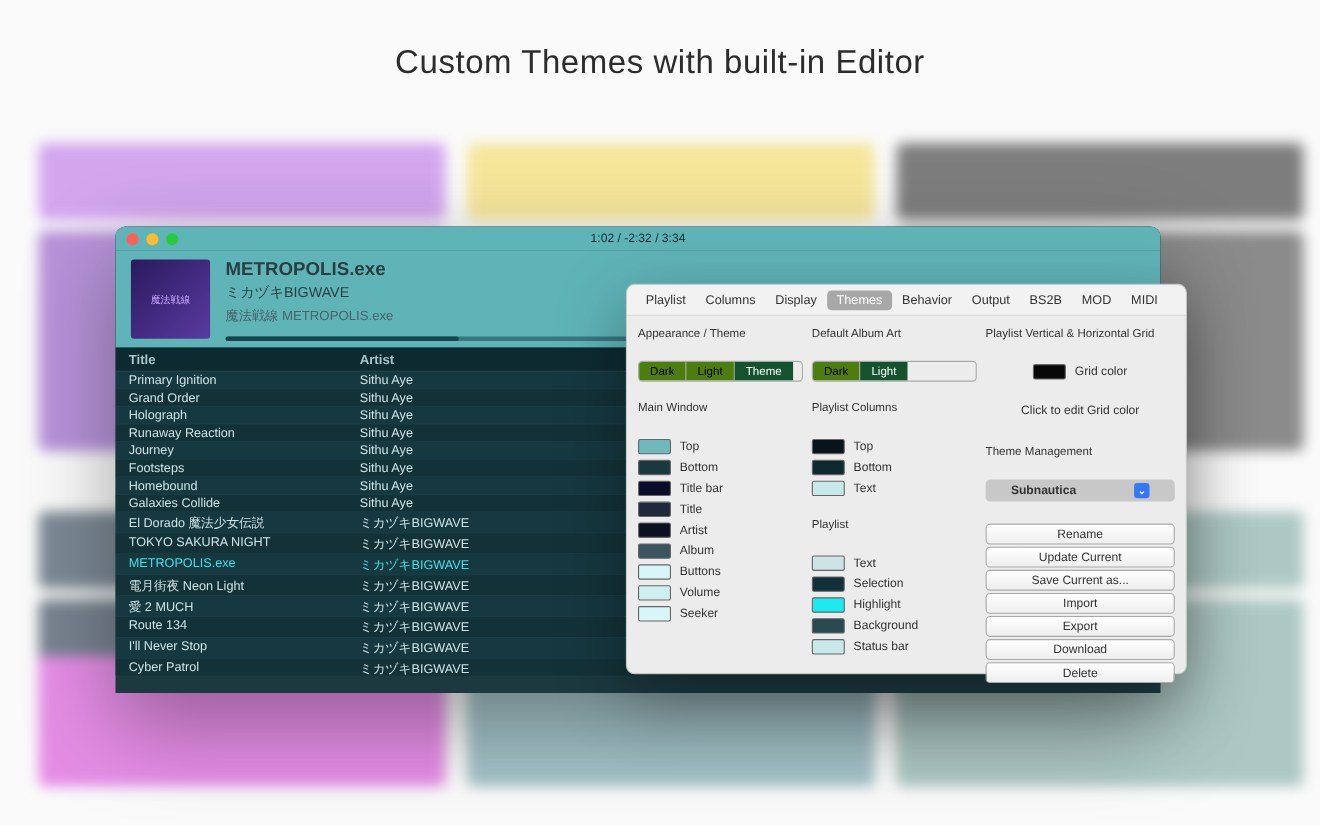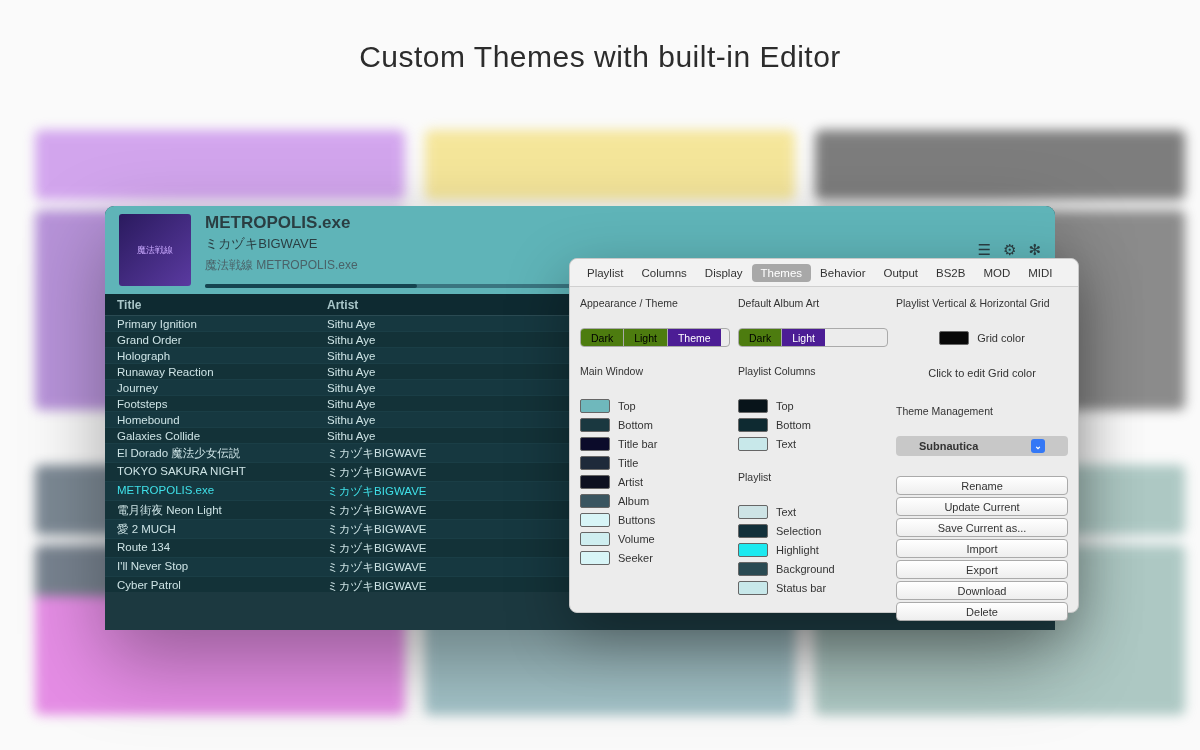--- a/index.html
+++ b/index.html
@@ -59,21 +59,21 @@
 
 .prefs-body{display:flex;padding:8px 10px;gap:8px;}
 .pcol{display:flex;flex-direction:column;gap:16px;}
 .pcol1{width:150px;}
 .pcol2{width:150px;}
 .pcol3{flex:1;}
 .sect-label{font-size:10.5px;color:#333;margin-bottom:3px;margin-top:2px;}
 .seg{display:inline-flex;border:1px solid #aaa;border-radius:4px;overflow:hidden;height:19px;}
 .seg span{padding:0 10px;font-size:10.5px;display:flex;align-items:center;cursor:pointer;background:#4d7c0f;border-right:1px solid #aaa;}
 .seg span:last-child{border-right:none;}
-.seg span.on{background:#4c1d95;color:#fff;}
+.seg span.on{background:#14532d;color:#fff;}
 .swatch-row{display:flex;align-items:center;gap:8px;height:19px;}
 .swatch{width:30px;height:14px;border:1px solid #666;border-radius:2px;}
 .swatch-label{font-size:11px;color:#333;}
 
 .pbtn{height:19px;background:linear-gradient(#fff,#eee);border:1px solid #aaa;border-radius:4px;font-size:11px;color:#333;display:flex;align-items:center;justify-content:center;cursor:pointer;margin-bottom:2px;}
 .dropdown{height:20px;background:#c8c8c8;border-radius:4px;display:flex;align-items:center;justify-content:space-between;padding:0 23px;font-size:11px;color:#333;cursor:pointer;margin-bottom:4px;font-weight:bold;}
 .dropdown .chev{width:14px;height:14px;background:#3478f6;border-radius:3px;color:#fff;display:flex;align-items:center;justify-content:center;font-size:9px;}
 .grid-text{font-size:11px;color:#333;text-align:center;margin-top:4px;}
 </style>
 </head>
@@ -88,20 +88,28 @@
   <div class="thumb th1b"></div>
     <div class="thumb th3b"></div>
   <div class="thumb th4"></div>
     <div class="thumb th6"></div>
   <div class="thumb th4b"></div>
     <div class="thumb th5b"></div>
     <div class="thumb th6b"></div>
 </div>
 
 <div class="player">
+  <div class="titlebar">
+    <div class="traffic">
+      <div class="circle r"></div>
+      <div class="circle y"></div>
+      <div class="circle g"></div>
+    </div>
+    <div class="time-text">1:02 / -2:32 / 3:34</div>
+  </div>
   <div class="nowplaying">
     <div class="art">魔法戦線</div>
     <div class="npinfo">
       <div class="np-title">METROPOLIS.exe</div>
       <div class="np-artist">ミカヅキBIGWAVE</div>
       <div class="np-album">魔法戦線 METROPOLIS.exe</div>
       <div class="progress">
           <div class="progress-fill"></div>
         </div>
     </div>

